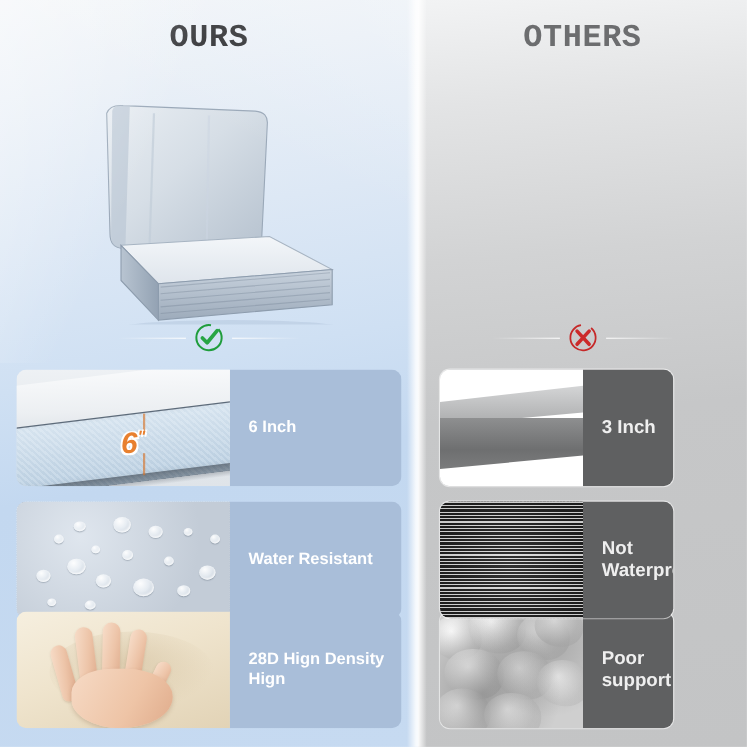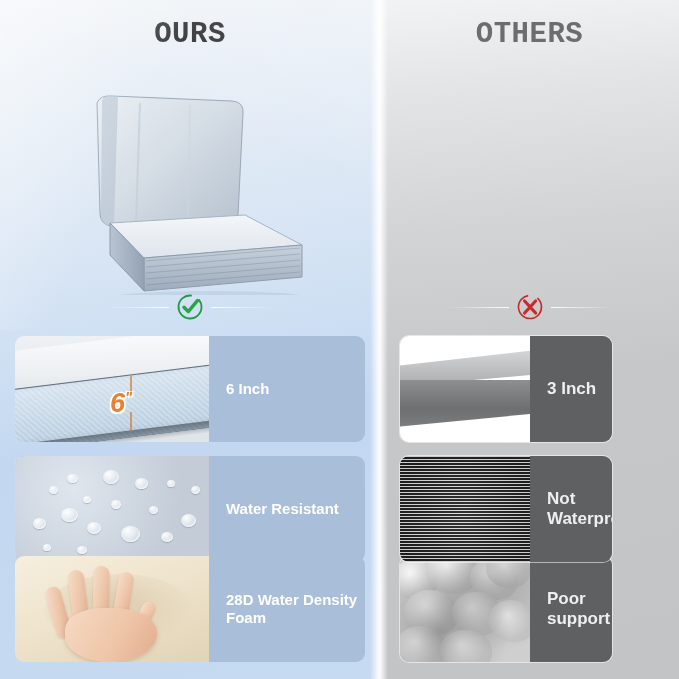--- a/index.html
+++ b/index.html
@@ -227,21 +227,21 @@
         <div class="hand">
           <div class="finger" style="left:36px;top:30px;width:15px;height:52px;transform:rotate(-16deg);"></div>
           <div class="finger" style="left:56px;top:14px;width:16px;height:64px;transform:rotate(-7deg);"></div>
           <div class="finger" style="left:78px;top:10px;width:16px;height:66px;transform:rotate(1deg);"></div>
           <div class="finger" style="left:100px;top:16px;width:15px;height:60px;transform:rotate(9deg);"></div>
           <div class="finger" style="left:120px;top:44px;width:14px;height:44px;transform:rotate(26deg);"></div>
           <div class="palm" style="left:50px;top:52px;width:92px;height:54px;"></div>
         </div>
       </div>
       <div class="label">
-        <span>28D Water Density Foam</span>
+        <span>28D Hign Density Hign</span>
       </div>
     </div>
   </div>
 
   <div class="panel" id="panel-others">
 
     <div class="heading" id="title-others" style="left:0;width:299px;">OTHERS</div>
 
     <div class="badge-row" id="badge-row-others" style="left:0;width:299px;">
       <div class="divline"></div>

